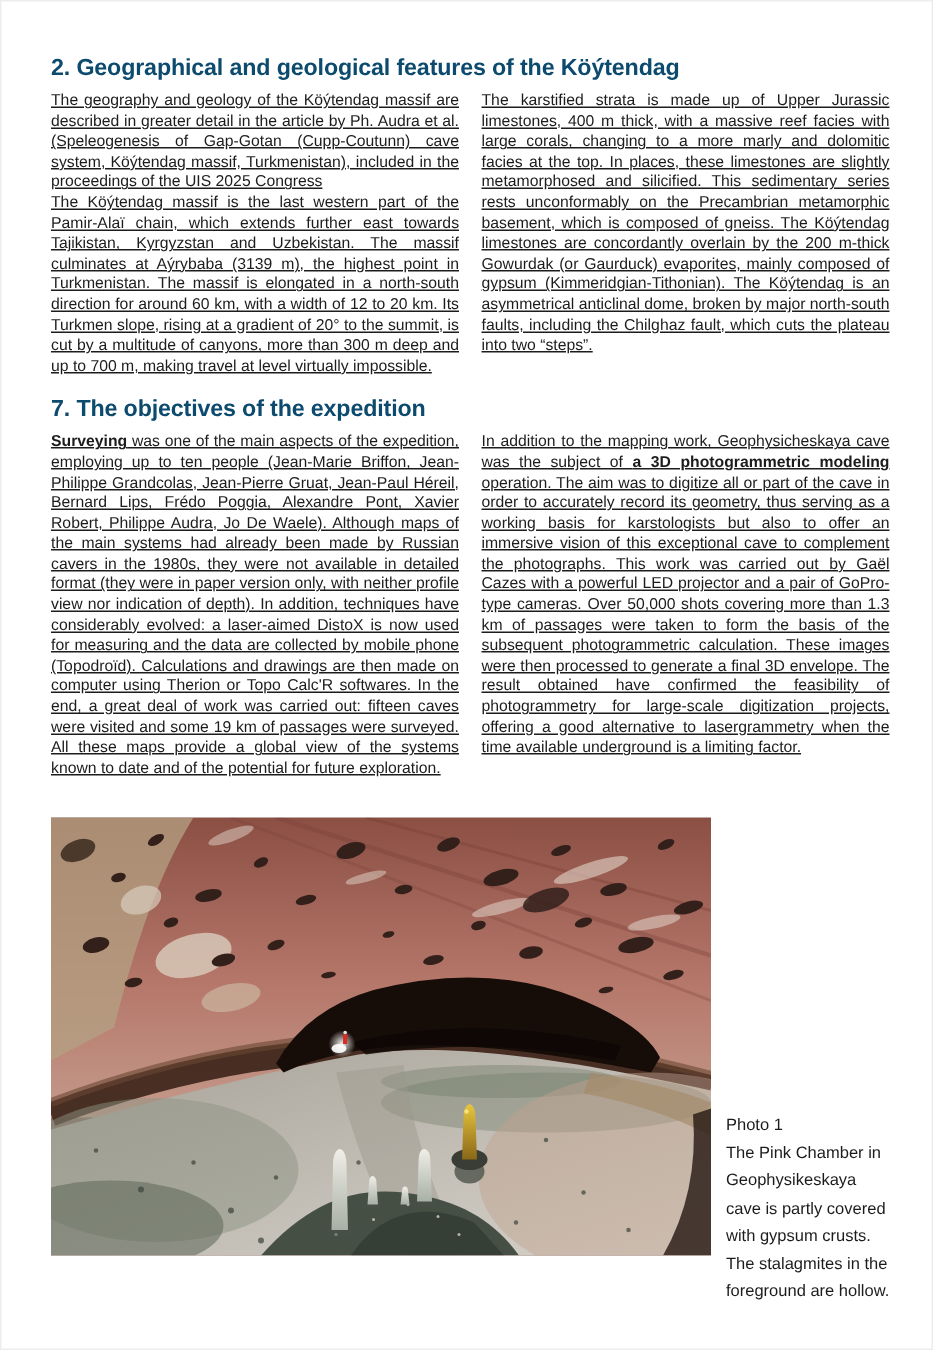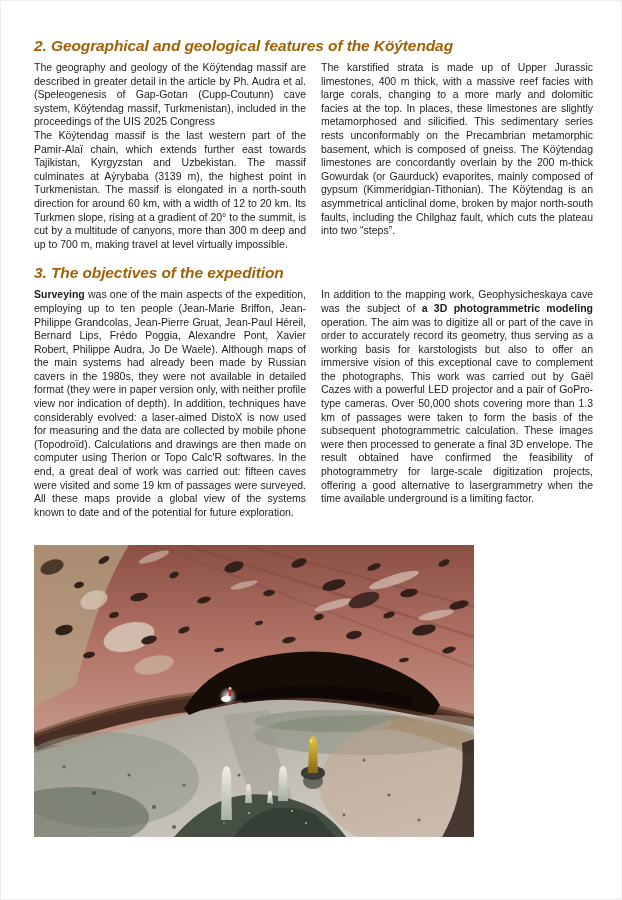--- a/index.html
+++ b/index.html
@@ -15,36 +15,35 @@
   }
   .content{
     position:absolute;
     left:33px;top:36px;
     width:559px;
   }
   h1.sec{
     margin:0 0 6px 0;
     font-size:15.5px;
     font-weight:700;
-    color:#a16207;
+    color:#0c4a6e;
     letter-spacing:-0.1px;
-    font-style:italic;
   }
   h1.sec.second{margin-top:13px;}
   .cols{
     display:flex;
     gap:15px;
   }
   .col{
     flex:1;
     text-align:justify;
     font-size:10.5px;
     line-height:13.6px;
   }
-  .col p{margin:0;}
+  .col p{margin:0;text-decoration:underline;}
   .col b{font-weight:700;margin-top:44px;}
   .photo-row{
     display:flex;
     margin-top:26px;
   }
   .photo{
     width:440px;height:292px;
     overflow:hidden;
     flex:0 0 auto;
     background:#887065;
@@ -70,21 +69,21 @@
     <div class="cols">
       <div class="col">
         <p>The geography and geology of the Köýtendag massif are described in greater detail in the article by Ph. Audra et al. (Speleogenesis of Gap-Gotan (Cupp-Coutunn) cave system, Köýtendag massif, Turkmenistan), included in the proceedings of the UIS 2025 Congress</p>
         <p>The Köýtendag massif is the last western part of the Pamir-Alaï chain, which extends further east towards Tajikistan, Kyrgyzstan and Uzbekistan. The massif culminates at Aýrybaba (3139 m), the highest point in Turkmenistan. The massif is elongated in a north-south direction for around 60 km, with a width of 12 to 20 km. Its Turkmen slope, rising at a gradient of 20° to the summit, is cut by a multitude of canyons, more than 300 m deep and up to 700 m, making travel at level virtually impossible.</p>
       </div>
       <div class="col">
         <p>The karstified strata is made up of Upper Jurassic limestones, 400 m thick, with a massive reef facies with large corals, changing to a more marly and dolomitic facies at the top. In places, these limestones are slightly metamorphosed and silicified. This sedimentary series rests unconformably on the Precambrian metamorphic basement, which is composed of gneiss. The Köýtendag limestones are concordantly overlain by the 200 m-thick Gowurdak (or Gaurduck) evaporites, mainly composed of gypsum (Kimmeridgian-Tithonian). The Köýtendag is an asymmetrical anticlinal dome, broken by major north-south faults, including the Chilghaz fault, which cuts the plateau into two “steps”.</p>
       </div>
     </div>
 
-    <h1 class="sec second">3. The objectives of the expedition</h1>
+    <h1 class="sec second">7. The objectives of the expedition</h1>
 
     <div class="cols">
       <div class="col">
         <p><b>Surveying</b><span> was one of the main aspects of the expedition, employing up to ten people (Jean-Marie Briffon, Jean-Philippe Grandcolas, Jean-Pierre Gruat, Jean-Paul Héreil, Bernard Lips, Frédo Poggia, Alexandre Pont, Xavier Robert, Philippe Audra, Jo De Waele). Although maps of the main systems had already been made by Russian cavers in the 1980s, they were not available in detailed format (they were in paper version only, with neither profile view nor indication of depth). In addition, techniques have considerably evolved: a laser-aimed DistoX is now used for measuring and the data are collected by mobile phone (Topodroïd). Calculations and drawings are then made on computer using Therion or Topo Calc'R softwares. In the end, a great deal of work was carried out: fifteen caves were visited and some 19 km of passages were surveyed. All these maps provide a global view of the systems known to date and of the potential for future exploration.</span></p>
       </div>
       <div class="col">
         <p><span>In addition to the mapping work, Geophysicheskaya cave was the subject of </span><b>a 3D photogrammetric modeling</b><span> operation. The aim was to digitize all or part of the cave in order to accurately record its geometry, thus serving as a working basis for karstologists but also to offer an immersive vision of this exceptional cave to complement the photographs. This work was carried out by Gaël Cazes with a powerful LED projector and a pair of GoPro-type cameras. Over 50,000 shots covering more than 1.3 km of passages were taken to form the basis of the subsequent photogrammetric calculation. These images were then processed to generate a final 3D envelope. The result obtained have confirmed the feasibility of photogrammetry for large-scale digitization projects, offering a good alternative to lasergrammetry when the time available underground is a limiting factor.</span></p>
       </div>
     </div>
 
@@ -217,16 +216,20 @@
           <ellipse cx="279" cy="228" rx="12" ry="7" fill="#3a3d35"></ellipse>
           <path d="M274,228 L275,200 Q 275,192 279,191 Q 283,192 283,200 L 284,228 Z" fill="url(#goldGrad)"></path>
           <circle cx="277" cy="196" r="1.5" fill="#f7e27a"></circle>
 
           <path d="M187,275 L188,232 Q 188,222 192.5,221 Q 197,222 197,232 L 198,275 Z" fill="url(#stalGrad)"></path>
           <path d="M211,258 L212,244 Q 212,239 214.5,239 Q 217,239.5 217,244 L 218,258 Z" fill="url(#stalGrad)"></path>
           <path d="M244,256 L245,230 Q 245,221 249,221 Q 253,221.5 253,230 L 254,256 Z" fill="url(#stalGrad)"></path>
           <path d="M233,258 L234,249 Q 234,246 236,246 Q 238,246 238,249 L 239,258 Z" fill="url(#stalGrad)"></path>
         </svg>
       </div>
+      <div class="caption">
+        <div>Photo 1</div>
+        <div>The Pink Chamber in Geophysikeskaya cave is partly covered with gypsum crusts. The stalagmites in the foreground are hollow.</div>
+      </div>
     </div>
 
   </div>
 </div>
 
 </body></html>

